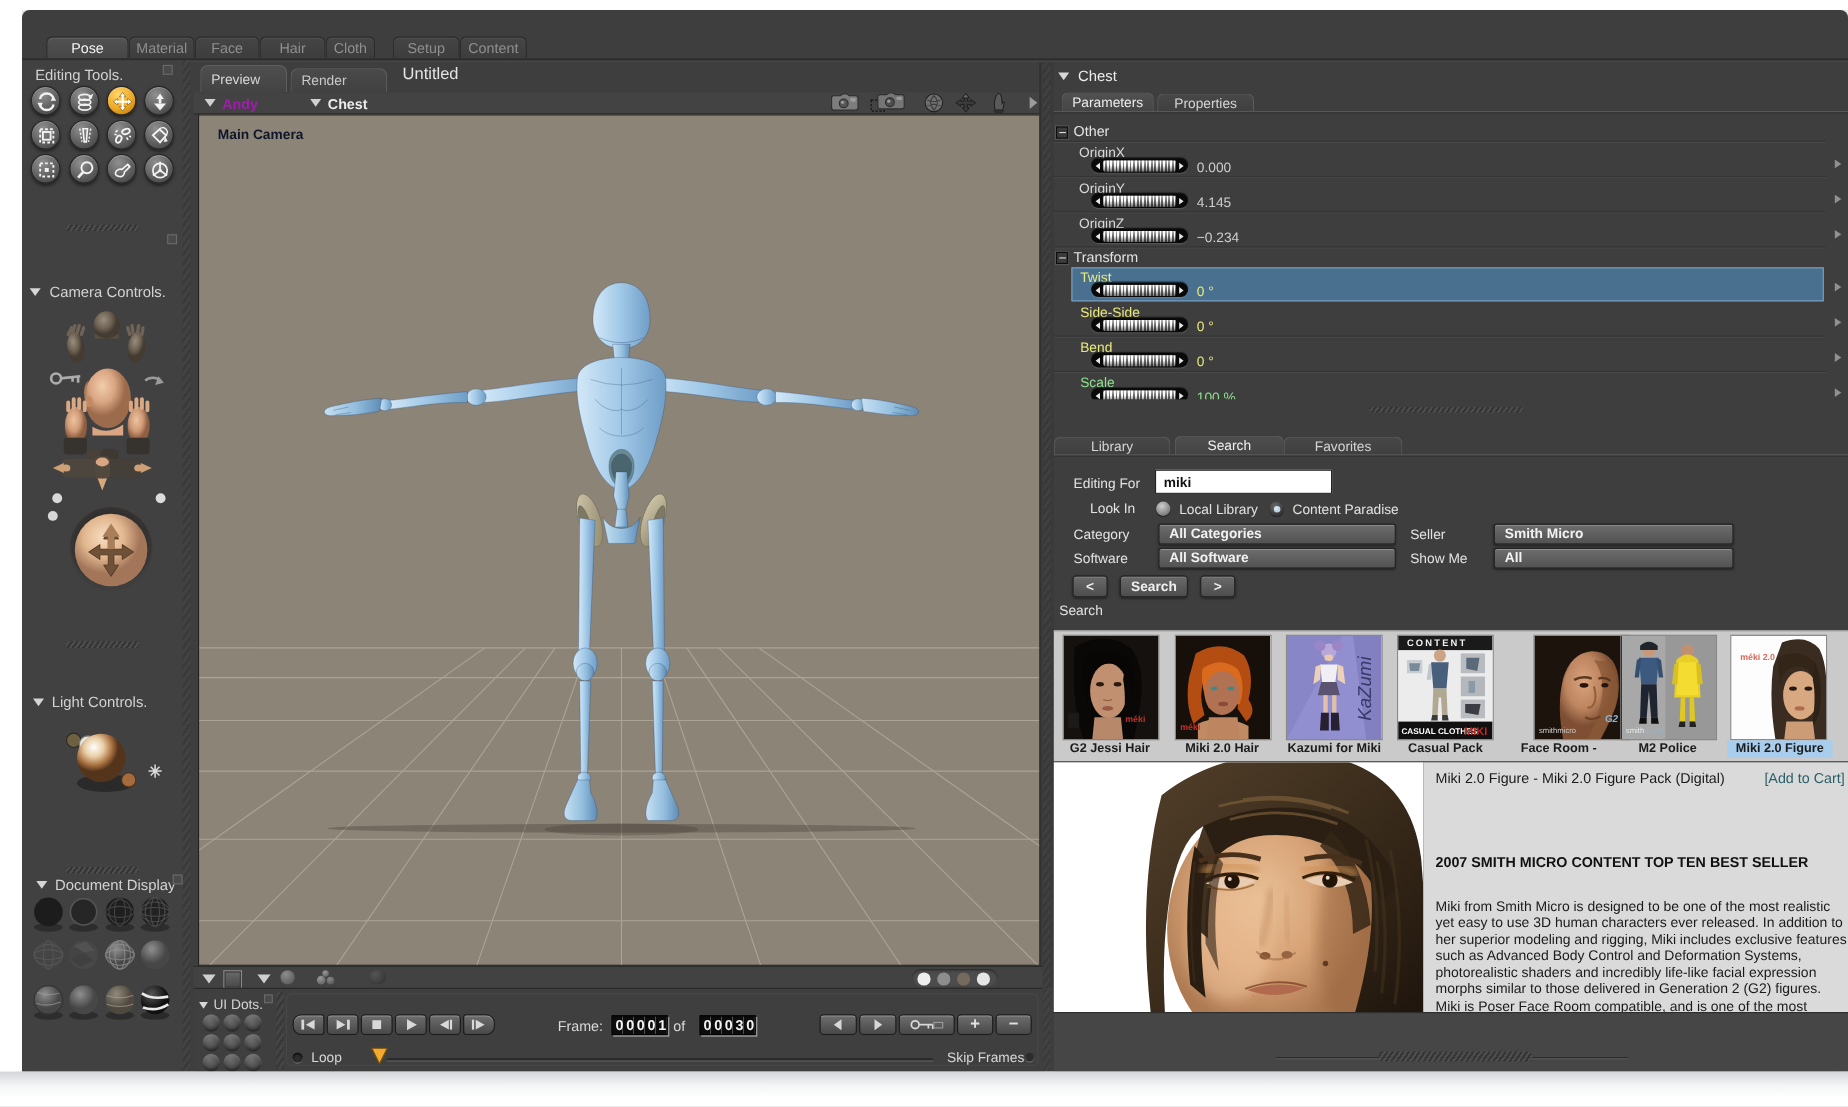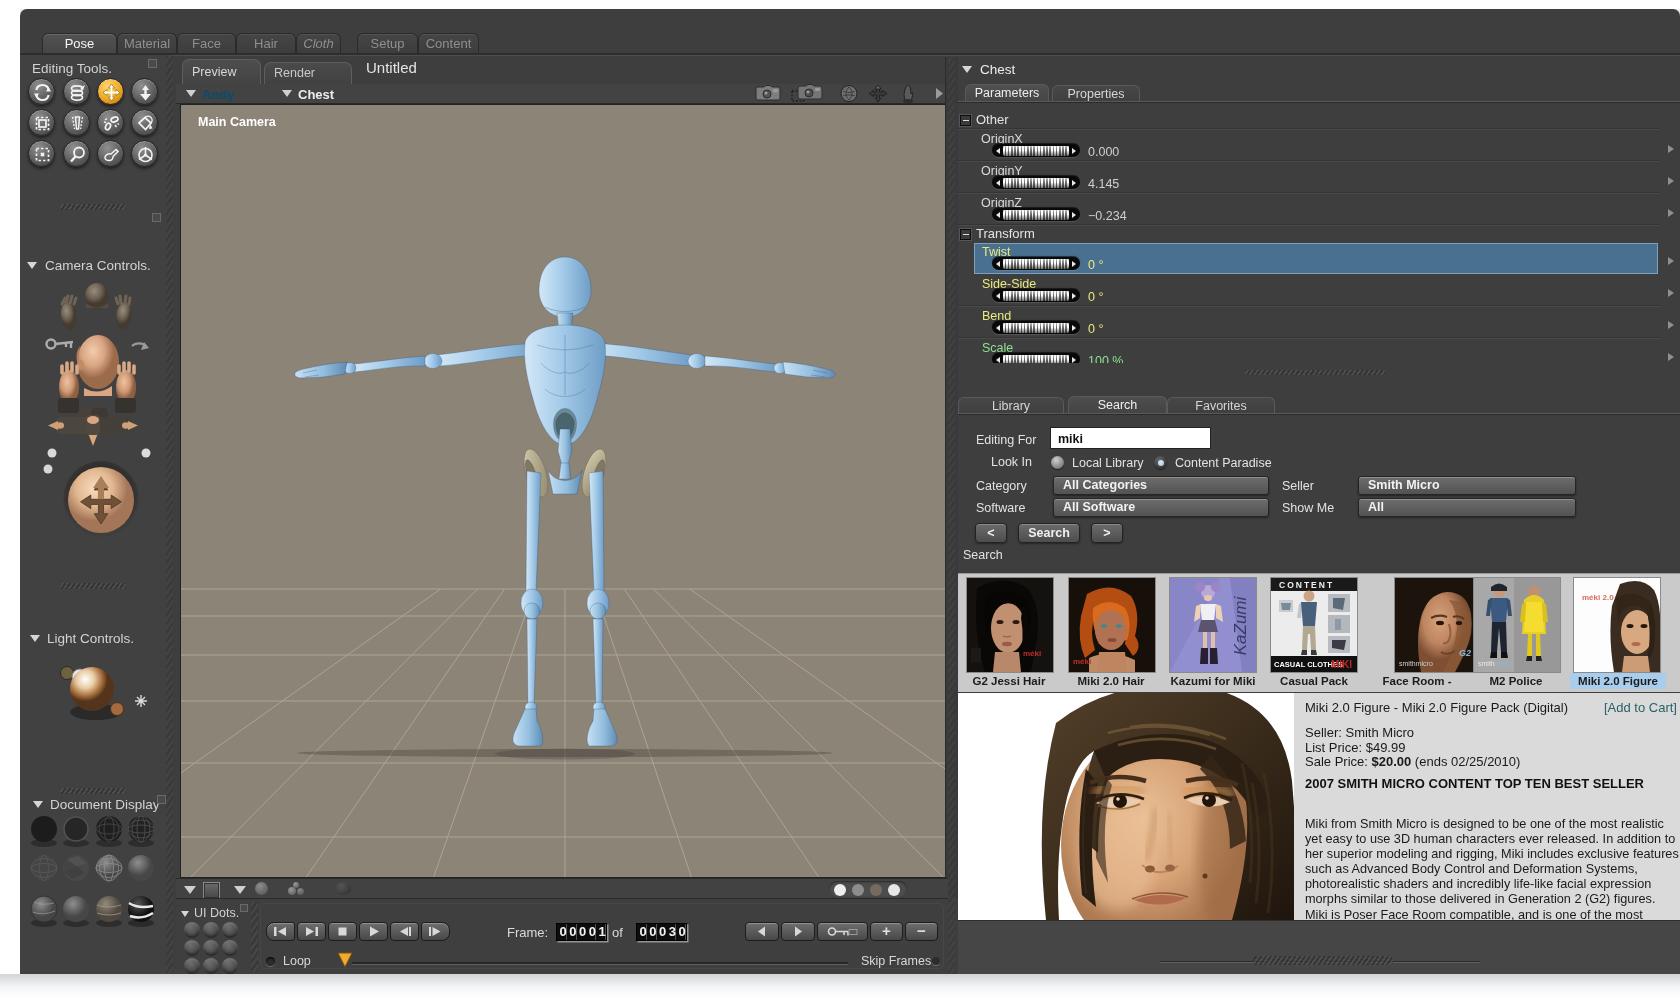--- a/index.html
+++ b/index.html
@@ -54,21 +54,21 @@
 .digit{position:absolute;top:923px;width:51px;height:18px;background:#0c0c0c;border:1px solid #000;box-sizing:border-box;box-shadow:1.5px 1.5px 0 rgba(255,255,255,.45);color:#f4f4f4;font-weight:bold;font-size:13px;line-height:16px;text-align:center;letter-spacing:2.5px;text-indent:2.5px;background-image:repeating-linear-gradient(90deg,rgba(255,255,255,0) 0 8.9px,rgba(255,255,255,.28) 8.9px 9.8px);}
 .th{position:absolute;top:578px;width:86px;height:94px;overflow:hidden;box-shadow:0 0 0 1px #8a8a8a;}
 </style></head><body>
 <div id="page">
 <div id="win"></div>
 
 <div class="mtab on" style="left:42px;width:75px;">Pose</div>
 <div class="mtab" style="left:117px;width:60px;">Material</div>
 <div class="mtab" style="left:177px;width:59px;">Face</div>
 <div class="mtab" style="left:236px;width:60px;">Hair</div>
-<div class="mtab" style="left:296px;width:45px;font-style:italic;">Cloth</div>
+<div class="mtab" style="left:296px;width:45px;">Cloth</div>
 <div class="mtab" style="left:357px;width:61px;">Setup</div>
 <div class="mtab" style="left:418px;width:61px;">Content</div>
 <div class="abs" style="left:20px;top:53px;width:1660px;height:2px;background:#2d2d2d;box-shadow:0 1px 0 #4d4d4d;"></div>
 
 <div class="abs" id="leftpanel" style="left:20px;top:55px;width:146px;height:919px;background:#414141;"></div>
 <div class="vh" style="left:166px;top:55px;height:919px;opacity:.55;"></div>
 <div class="plab" style="left:32px;top:61px;">Editing Tools.</div>
 <div class="cornbox" style="left:148px;top:59px;"></div>
 
 <div id="tools">
@@ -343,21 +343,21 @@
           <path d="M109,93 Q118,99 133,96 M110,106 Q122,110 133,103" stroke="#e8e8e8" stroke-width="2.4" fill="none"></path>
 </g>
 </svg></div>
 
 <div id="viewport">
 <div class="vtab" style="left:182px;top:59px;width:79px;height:25px;line-height:25px;background:linear-gradient(#4e4e4e,#434343);color:#d8d8d8;">Preview</div>
 <div class="vtab" style="left:264px;top:62px;width:88px;height:22px;line-height:21px;">Render</div>
 <div class="abs" style="left:366px;top:59px;font-size:15px;color:#e4e4e4;">Untitled</div>
 <div class="abs" style="left:176px;top:84px;width:772px;height:20px;background:#434343;border-bottom:1px solid #292929;box-sizing:border-box;"></div>
 <div class="tri" style="left:186px;top:90px;border-left-width:5px;border-right-width:5px;border-top-width:7px;border-top-color:#d0d0d0;"></div>
-<div class="abs" style="left:202px;top:87px;font-size:13px;font-weight:bold;color:#0c4a6e;">Andy</div>
+<div class="abs" style="left:202px;top:87px;font-size:13px;font-weight:bold;color:#a21caf;">Andy</div>
 <div class="tri" style="left:282px;top:90px;border-left-width:5px;border-right-width:5px;border-top-width:7px;border-top-color:#d0d0d0;"></div>
 <div class="abs" style="left:298px;top:87px;font-size:13px;font-weight:bold;color:#ececec;">Chest</div>
 
 <div class="abs" style="left:754px;top:84px;"><svg width="190" height="19" viewBox="0 0 190 19">
 <g>
             <path d="M2,5 Q2,3 4,3 L10,3 L12,1.5 L16,1.5 L18,3 L24,3 Q26,3 26,5 L26,14 Q26,16 24,16 L4,16 Q2,16 2,14 Z" fill="#7d7d7d" stroke="#2e2e2e"></path>
             <circle cx="13" cy="10" r="4" fill="#555" stroke="#2c2c2c"></circle>
             <circle cx="12" cy="9" r="1.5" fill="#9d9d9d"></circle>
             <rect x="19" y="5" width="5" height="3.5" rx="1" fill="#9a9a9a"></rect>
           </g>
@@ -468,21 +468,21 @@
 
 <path d="M338,220 L324,222 L329,340 L339,340 Z" fill="url(#bodyg)"></path>
 <ellipse cx="333" cy="352" rx="11" ry="14" fill="url(#bodyg)"></ellipse>
 <ellipse cx="333" cy="360" rx="8" ry="8" fill="url(#bodyg2)"></ellipse>
 <path d="M328,368 L338,368 L337,455 L331,455 Z" fill="url(#bodyg)"></path>
 <ellipse cx="334" cy="456" rx="6" ry="5" fill="url(#bodyg)"></ellipse>
 <path d="M340,458 L349,478 C354,488 353,494 346,495 L324,495 C320,490 323,478 328,470 L329,458 Z" fill="url(#bodyg2)"></path>
 </g>
 </g>
 </svg>
-<div class="abs" style="left:17px;top:10px;font-size:12.5px;font-weight:bold;color:#ffffff;">Main Camera</div>
+<div class="abs" style="left:17px;top:10px;font-size:12.5px;font-weight:bold;color:#0f172a;">Main Camera</div>
 </div>
 
 <div class="abs" style="left:945px;top:57px;width:13px;height:841px;background:#3a3a3a;border-left:1px solid #2c2c2c;box-sizing:border-box;"></div>
 <div class="vh" style="left:948px;top:57px;height:917px;opacity:.45;"></div>
 
 <div class="abs" style="left:176px;top:878px;width:772px;height:20px;background:#424242;border-top:1px solid #2b2b2b;box-sizing:border-box;">
   <div class="tri" style="left:8px;top:7px;border-top-color:#cfcfcf;"></div>
   <div class="abs" style="left:27px;top:2.5px;width:15px;height:15px;background:linear-gradient(#6a6a6a,#474747);border:1px solid #8a8a8a;box-shadow:inset 0 0 0 1px #333;"></div>
   <div class="tri" style="left:58px;top:7px;border-top-color:#cfcfcf;"></div>
   <div class="abs" style="left:79px;top:3px;width:13px;height:13px;border-radius:50%;background:radial-gradient(circle at 38% 30%,#8d8d8d,#4e4e4e);"></div>
@@ -862,21 +862,20 @@
 
 <path d="M176,207 Q200,198 228,205 Q204,217 176,207 Z" fill="#b26a4e"></path>
 <path d="M174,206 Q202,195 230,204" stroke="#7e4228" stroke-width="1.6" fill="none" opacity=".8"></path>
 <path d="M180,212 Q202,220 224,211" stroke="#c98a66" stroke-width="2" fill="none" opacity=".6"></path>
 <circle cx="247" cy="183" r="2.5" fill="#5e3a20"></circle>
 <path d="M148,84 Q136,112 138,165 L150,190 Q142,130 154,92 Z" fill="#2f2215" opacity=".6"></path>
 </svg></div>
 <div class="abs" style="left:1294px;top:693px;width:386px;height:227px;background:#dadada;overflow:hidden;">
   <div class="abs" style="left:11px;top:7px;font-size:13px;color:#1a1a1a;">Miki 2.0 Figure - Miki 2.0 Figure Pack (Digital)</div>
   <div class="abs" style="left:310px;top:7px;font-size:13px;color:#2a6068;">[Add to Cart]</div>
-  <div class="abs" style="left:11px;top:33px;font-size:13px;color:#1a1a1a;line-height:14.5px;">Seller: Smith Micro<br>List Price: $49.99<br>Sale Price: <b>$20.00</b> (ends 02/25/2010)</div>
   <div class="abs" style="left:11px;top:83px;font-size:13px;font-weight:bold;color:#111;">2007 SMITH MICRO CONTENT TOP TEN BEST SELLER</div>
   <div class="abs" style="left:11px;top:124px;font-size:12.7px;color:#1a1a1a;line-height:15.1px;white-space:nowrap;">Miki from Smith Micro is designed to be one of the most realistic<br>yet easy to use 3D human characters ever released. In addition to<br>her superior modeling and rigging, Miki includes exclusive features<br>such as Advanced Body Control and Deformation Systems,<br>photorealistic shaders and incredibly life-like facial expression<br>morphs similar to those delivered in Generation 2 (G2) figures.<br>Miki is Poser Face Room compatible, and is one of the most<br>advanced and versatile Poser characters to date.</div>
 </div>
 
 <div class="abs" style="left:958px;top:920px;width:722px;height:54px;background:#464646;border-top:1px solid #2e2e2e;box-sizing:border-box;"></div>
 <div class="abs" style="left:1160px;top:961px;width:320px;height:1px;background:#2a2a2a;box-shadow:0 1px 0 rgba(255,255,255,.15);"></div>
 <div class="hh" style="left:1253px;top:956px;width:140px;height:9px;border-radius:4px;"></div>
 </div>
 
 <div class="abs" style="left:0;top:974px;width:1680px;height:32px;background:linear-gradient(#d2d4d7,#f4f5f6 40%,#fff 75%);"></div>

